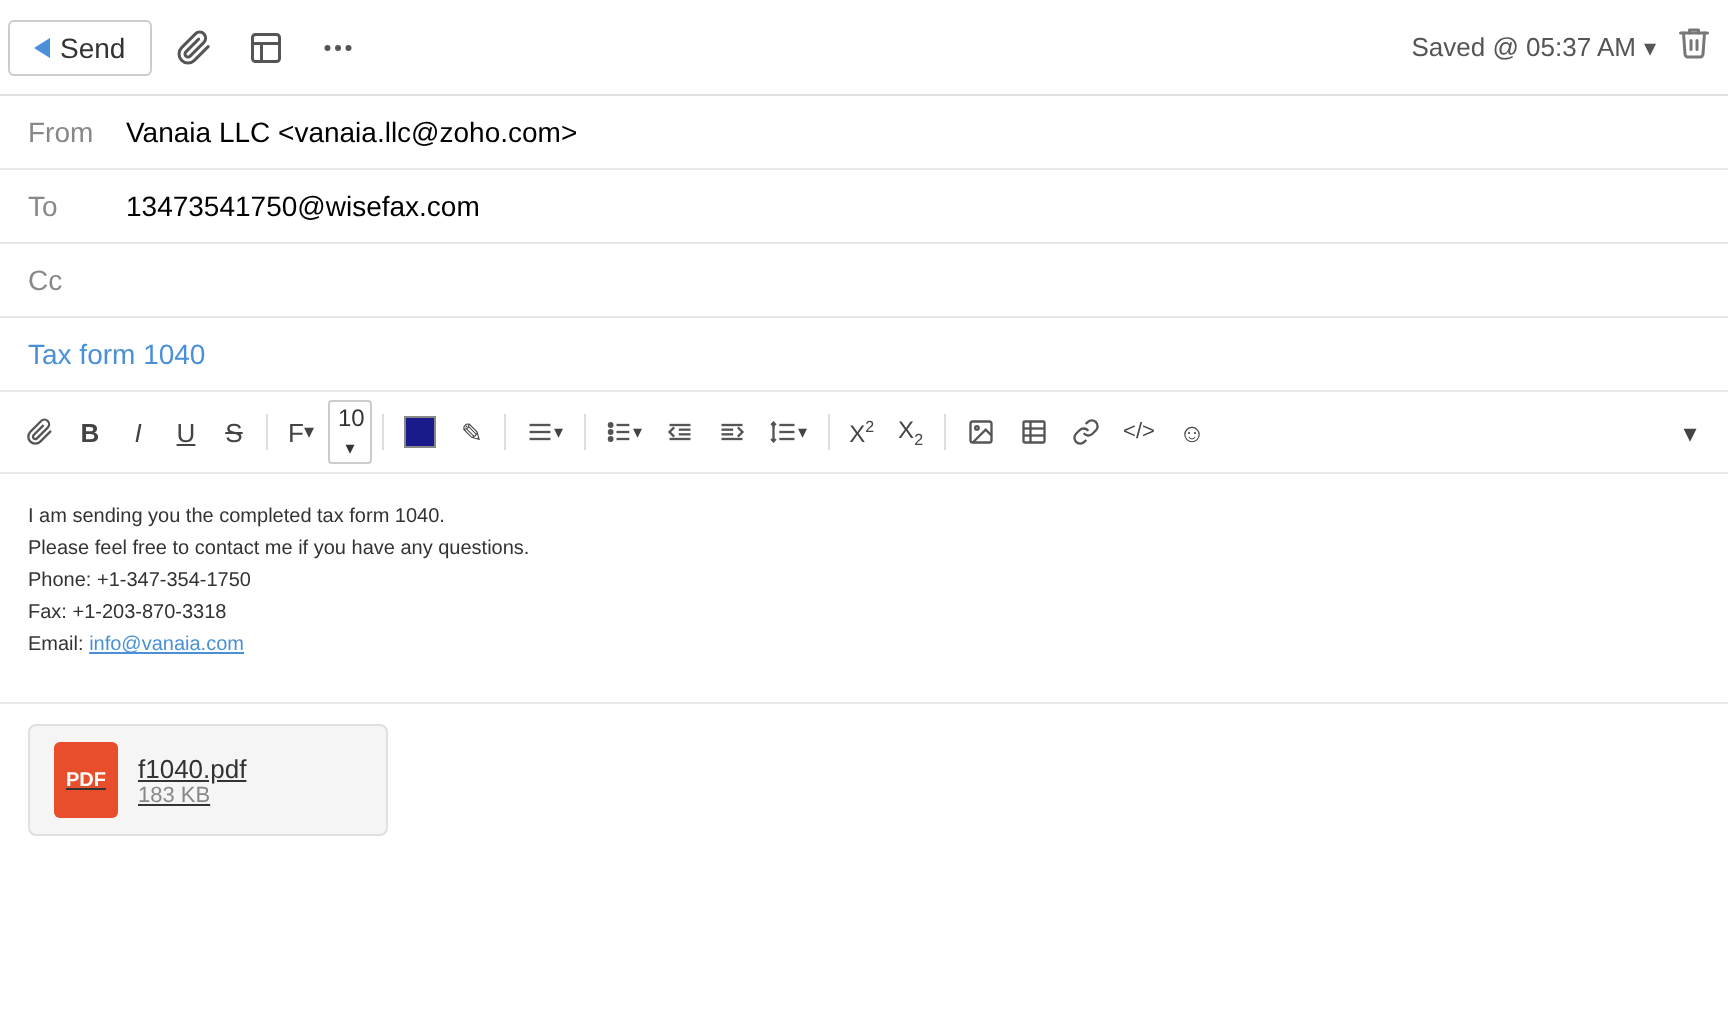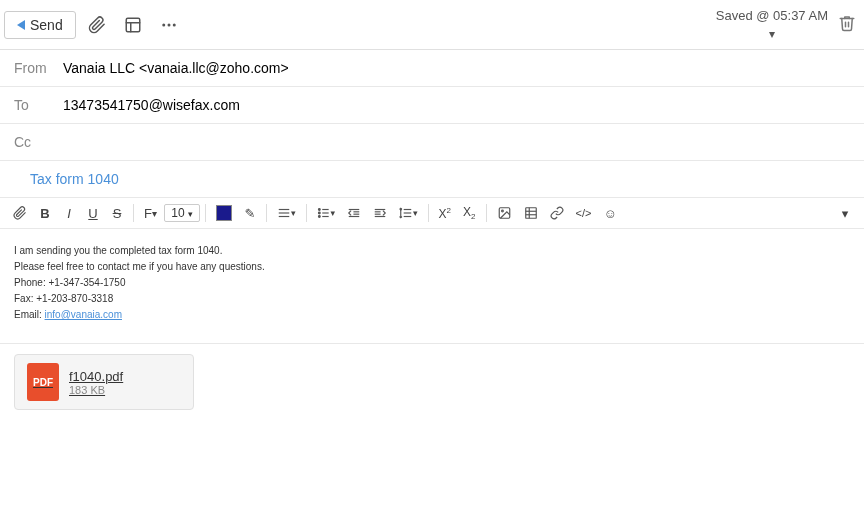--- a/index.html
+++ b/index.html
@@ -53,21 +53,20 @@
       align-items: center;
       justify-content: center;
     }
     .toolbar-spacer { flex: 1; }
     .saved-info {
       display: flex;
       align-items: center;
       gap: 4px;
       color: #555;
       font-size: 13px;
-      flex-direction: column;
     }
     .saved-dropdown {
       background: none;
       border: none;
       cursor: pointer;
       color: #555;
       font-size: 12px;
     }
     .delete-btn {
       background: none;
@@ -101,21 +100,20 @@
     
     .subject-field {
       display: flex;
       align-items: center;
       padding: 10px 14px;
       border-bottom: 1px solid #e8e8e8;
     }
     .subject-text {
       color: #4a90d9;
       font-size: 14px;
-      margin-left: 16px;
     }
 
     
     .format-toolbar {
       display: flex;
       align-items: center;
       padding: 4px 8px;
       border-bottom: 1px solid #e8e8e8;
       gap: 2px;
       flex-wrap: nowrap;
@@ -138,21 +136,21 @@
       width: 1px;
       height: 18px;
       background: #ddd;
       margin: 0 3px;
     }
     .font-size-box {
       border: 1px solid #ccc;
       border-radius: 2px;
       padding: 1px 4px;
       font-size: 12px;
-      width: 36px;
+      width: 22px;
       text-align: center;
       cursor: pointer;
     }
     .color-swatch {
       width: 16px;
       height: 16px;
       background: #1a1a8c;
       border: 1px solid #888;
       display: inline-block;
     }

